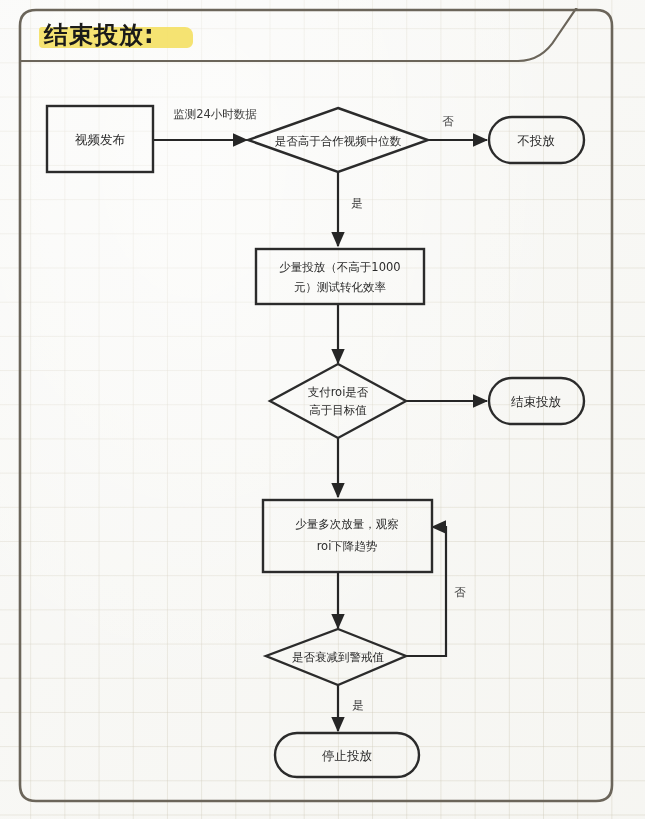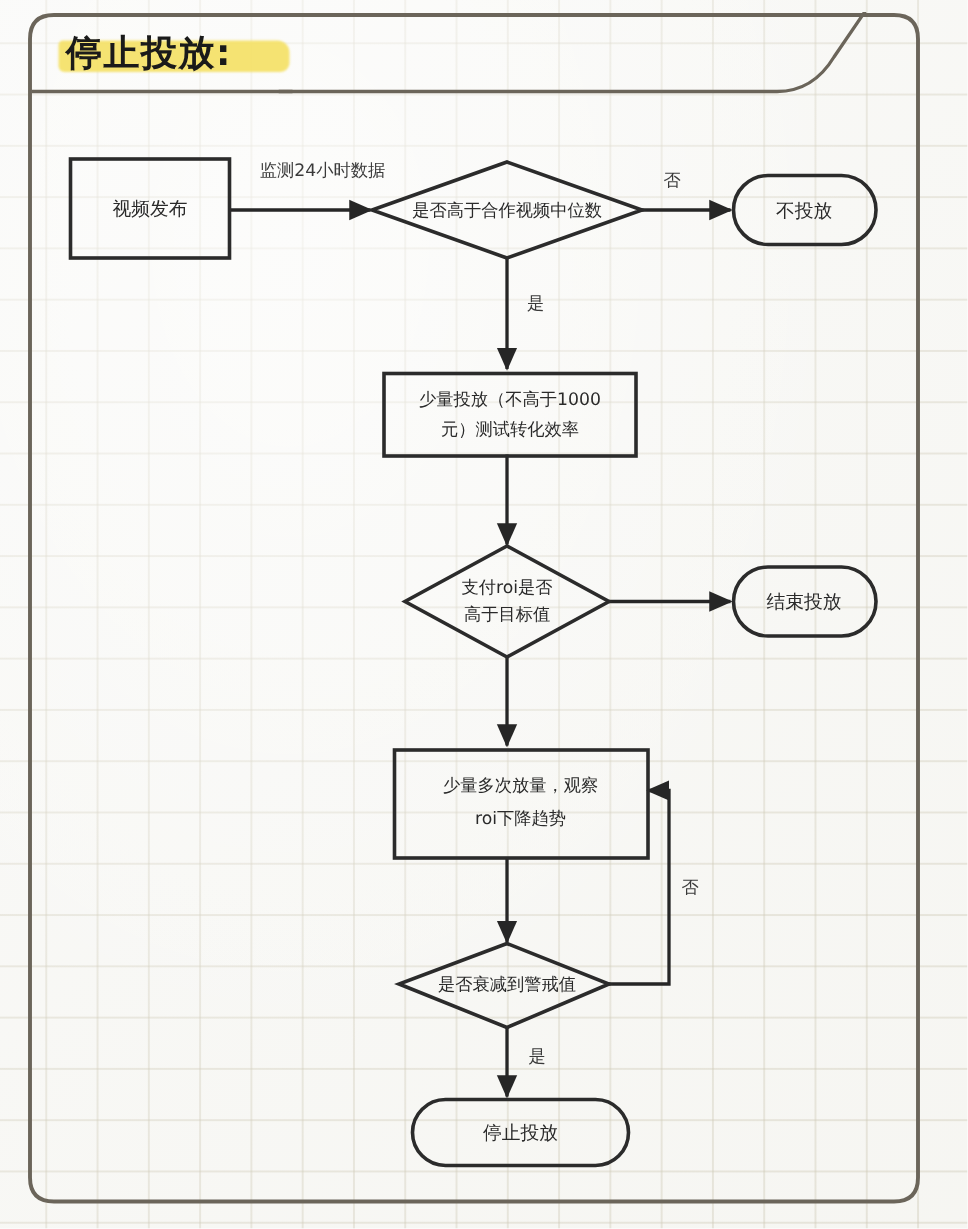--- a/index.html
+++ b/index.html
@@ -135,21 +135,21 @@
       <path d="M 3 53 L 168 53 L 168 53 L 177 53" fill="none" stroke="#6b655a" stroke-width="2.2"></path>
       <path d="M 168 53 L 168 53" fill="none" stroke="#6b655a" stroke-width="2.2"></path>
       <path d="M 168 53 L 168 53 L 168 53" fill="none" stroke="none"></path>
       <path d="M 168 53 C 200 53 200 53 212 53" fill="none" stroke="none"></path>
       <path d="M 168 53 L 500 53 Q 524 53 538 30 L 568 -14" fill="none" stroke="#6b655a" stroke-width="2.2" stroke-linecap="round"></path>
     </svg>
   </div>
 
   <div id="title-wrap">
     <div id="title-highlight"></div>
-    <div id="title-text">停止投放:</div>
+    <div id="title-text">结束投放:</div>
   </div>
 
   <svg id="flow" viewBox="0 0 645 819" xmlns="http://www.w3.org/2000/svg">
     <defs>
       <marker id="arrow" viewBox="0 0 10 10" refX="9.2" refY="5" markerWidth="7" markerHeight="7" orient="auto-start-reverse">
         <path d="M 0 0.6 L 10 5 L 0 9.4 z" fill="#262626"></path>
       </marker>
     </defs>
 
     <g>

